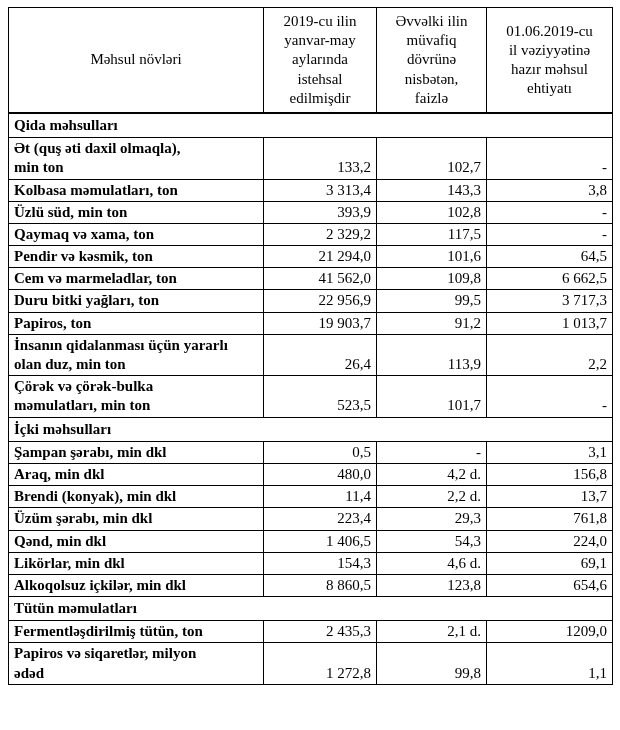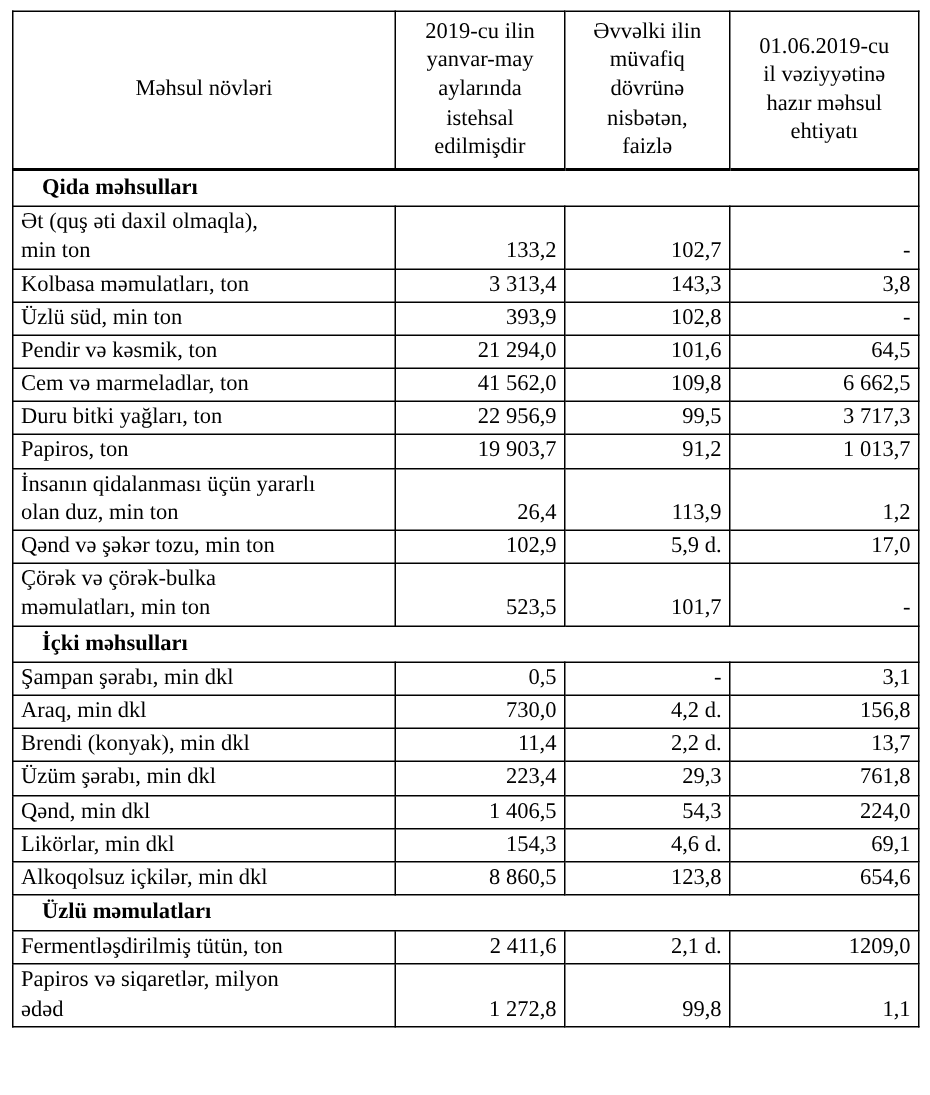--- a/index.html
+++ b/index.html
@@ -31,30 +31,31 @@
     padding: 4px 2px;
     border-bottom: 2px solid #000;
   }
   .stats-table tbody td {
     vertical-align: bottom;
     padding: 1px 5px;
   }
   td.label-cell {
     text-align: left;
     white-space: pre-line;
+    font-weight: bold;
   }
   td.num-cell { text-align: right; }
   td.num-produced { padding-right: 28px; }
   td.num-percent  { padding-right: 38px; }
   td.num-stock    { padding-right: 11px; }
   tr.section-row td {
     font-weight: bold;
     text-align: left;
     vertical-align: middle;
-    padding: 2px 19px;
+    padding: 2px 5px;
   }
 </style>
 </head>
 <body>
 
 <div class="page">
   <table class="stats-table">
     <colgroup>
       <col style="width:255px">
       <col style="width:113px">
@@ -97,20 +98,26 @@
           <td class="num-cell num-percent">143,3</td>
           <td class="num-cell num-stock">3,8</td>
         </tr>
         <tr>
           <td class="label-cell">Üzlü süd, min ton</td>
           <td class="num-cell num-produced">393,9</td>
           <td class="num-cell num-percent">102,8</td>
           <td class="num-cell num-stock">-</td>
         </tr>
         <tr>
+          <td class="label-cell">Qaymaq və xama, ton</td>
+          <td class="num-cell num-produced">2 329,2</td>
+          <td class="num-cell num-percent">117,5</td>
+          <td class="num-cell num-stock">-</td>
+        </tr>
+        <tr>
           <td class="label-cell">Pendir və kəsmik, ton</td>
           <td class="num-cell num-produced">21 294,0</td>
           <td class="num-cell num-percent">101,6</td>
           <td class="num-cell num-stock">64,5</td>
         </tr>
         <tr>
           <td class="label-cell">Cem və marmeladlar, ton</td>
           <td class="num-cell num-produced">41 562,0</td>
           <td class="num-cell num-percent">109,8</td>
           <td class="num-cell num-stock">6 662,5</td>
@@ -125,47 +132,41 @@
           <td class="label-cell">Papiros, ton</td>
           <td class="num-cell num-produced">19 903,7</td>
           <td class="num-cell num-percent">91,2</td>
           <td class="num-cell num-stock">1 013,7</td>
         </tr>
         <tr>
           <td class="label-cell">İnsanın qidalanması üçün yararlı
 olan duz, min ton</td>
           <td class="num-cell num-produced">26,4</td>
           <td class="num-cell num-percent">113,9</td>
-          <td class="num-cell num-stock">1,2</td>
-        </tr>
-        <tr>
-          <td class="label-cell">Qənd və şəkər tozu, min ton</td>
-          <td class="num-cell num-produced">102,9</td>
-          <td class="num-cell num-percent">5,9 d.</td>
-          <td class="num-cell num-stock">17,0</td>
+          <td class="num-cell num-stock">2,2</td>
         </tr>
         <tr>
           <td class="label-cell">Çörək və çörək-bulka
 məmulatları, min ton</td>
           <td class="num-cell num-produced">523,5</td>
           <td class="num-cell num-percent">101,7</td>
           <td class="num-cell num-stock">-</td>
         </tr>
         <tr class="section-row">
           <td colspan="4">İçki məhsulları</td>
         </tr>
         <tr>
           <td class="label-cell">Şampan şərabı, min dkl</td>
           <td class="num-cell num-produced">0,5</td>
           <td class="num-cell num-percent">-</td>
           <td class="num-cell num-stock">3,1</td>
         </tr>
         <tr>
           <td class="label-cell">Araq, min dkl</td>
-          <td class="num-cell num-produced">730,0</td>
+          <td class="num-cell num-produced">480,0</td>
           <td class="num-cell num-percent">4,2 d.</td>
           <td class="num-cell num-stock">156,8</td>
         </tr>
         <tr>
           <td class="label-cell">Brendi (konyak), min dkl</td>
           <td class="num-cell num-produced">11,4</td>
           <td class="num-cell num-percent">2,2 d.</td>
           <td class="num-cell num-stock">13,7</td>
         </tr>
         <tr>
@@ -186,25 +187,25 @@
           <td class="num-cell num-percent">4,6 d.</td>
           <td class="num-cell num-stock">69,1</td>
         </tr>
         <tr>
           <td class="label-cell">Alkoqolsuz içkilər, min dkl</td>
           <td class="num-cell num-produced">8 860,5</td>
           <td class="num-cell num-percent">123,8</td>
           <td class="num-cell num-stock">654,6</td>
         </tr>
         <tr class="section-row">
-          <td colspan="4">Üzlü məmulatları</td>
+          <td colspan="4">Tütün məmulatları</td>
         </tr>
         <tr>
           <td class="label-cell">Fermentləşdirilmiş tütün, ton</td>
-          <td class="num-cell num-produced">2 411,6</td>
+          <td class="num-cell num-produced">2 435,3</td>
           <td class="num-cell num-percent">2,1 d.</td>
           <td class="num-cell num-stock">1209,0</td>
         </tr>
         <tr>
           <td class="label-cell">Papiros və siqaretlər, milyon
 ədəd</td>
           <td class="num-cell num-produced">1 272,8</td>
           <td class="num-cell num-percent">99,8</td>
           <td class="num-cell num-stock">1,1</td>
         </tr>

